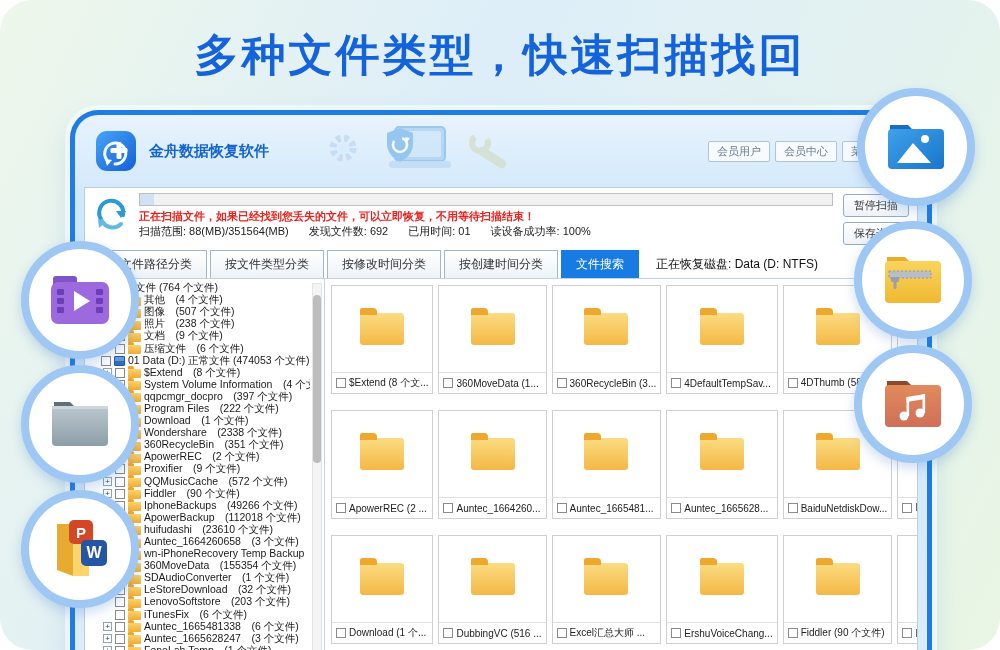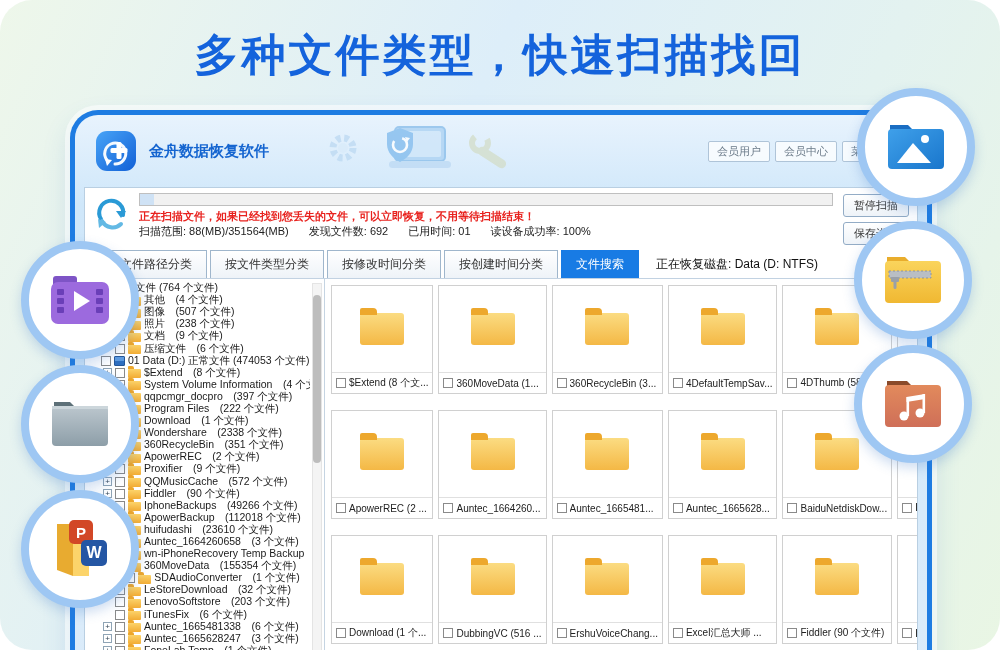--- a/index.html
+++ b/index.html
@@ -318,21 +318,21 @@
                   <span class="cbx"></span>
                   <span class="ticon"></span>
                   <span class="tree-label">wn-iPhoneRecovery Temp Backup　(88713 个文件)</span>
                 </div>
                 <div class="tree-row" style="padding-left: 14px;">
                   <span class="exp-sp"></span>
                   <span class="cbx"></span>
                   <span class="ticon"></span>
                   <span class="tree-label">360MoveData　(155354 个文件)</span>
                 </div>
-                <div class="tree-row" style="padding-left: 14px; justify-content: center;">
+                <div class="tree-row" style="padding-left: 14px;">
                   <span class="exp-sp"></span>
                   <span class="cbx"></span>
                   <span class="ticon"></span>
                   <span class="tree-label">SDAudioConverter　(1 个文件)</span>
                 </div>
                 <div class="tree-row" style="padding-left: 14px;">
                   <span class="exp-sp"></span>
                   <span class="cbx"></span>
                   <span class="ticon"></span>
                   <span class="tree-label">LeStoreDownload　(32 个文件)</span>
@@ -493,30 +493,30 @@
                   <span class="tile-cbx"></span>
                   <span class="tile-text">DubbingVC (516 ...</span>
                 </div>
               </div>
               <div class="tile">
                 <div class="tile-icon">
                   <div class="gfolder"></div>
                 </div>
                 <div class="tile-label">
                   <span class="tile-cbx"></span>
+                  <span class="tile-text">Excel汇总大师 ...</span>
+                </div>
+              </div>
+              <div class="tile">
+                <div class="tile-icon">
+                  <div class="gfolder"></div>
+                </div>
+                <div class="tile-label">
+                  <span class="tile-cbx"></span>
                   <span class="tile-text">ErshuVoiceChang...</span>
-                </div>
-              </div>
-              <div class="tile">
-                <div class="tile-icon">
-                  <div class="gfolder"></div>
-                </div>
-                <div class="tile-label">
-                  <span class="tile-cbx"></span>
-                  <span class="tile-text">Excel汇总大师 ...</span>
                 </div>
               </div>
               <div class="tile">
                 <div class="tile-icon">
                   <div class="gfolder"></div>
                 </div>
                 <div class="tile-label">
                   <span class="tile-cbx"></span>
                   <span class="tile-text">Fiddler (90 个文件)</span>
                 </div>

